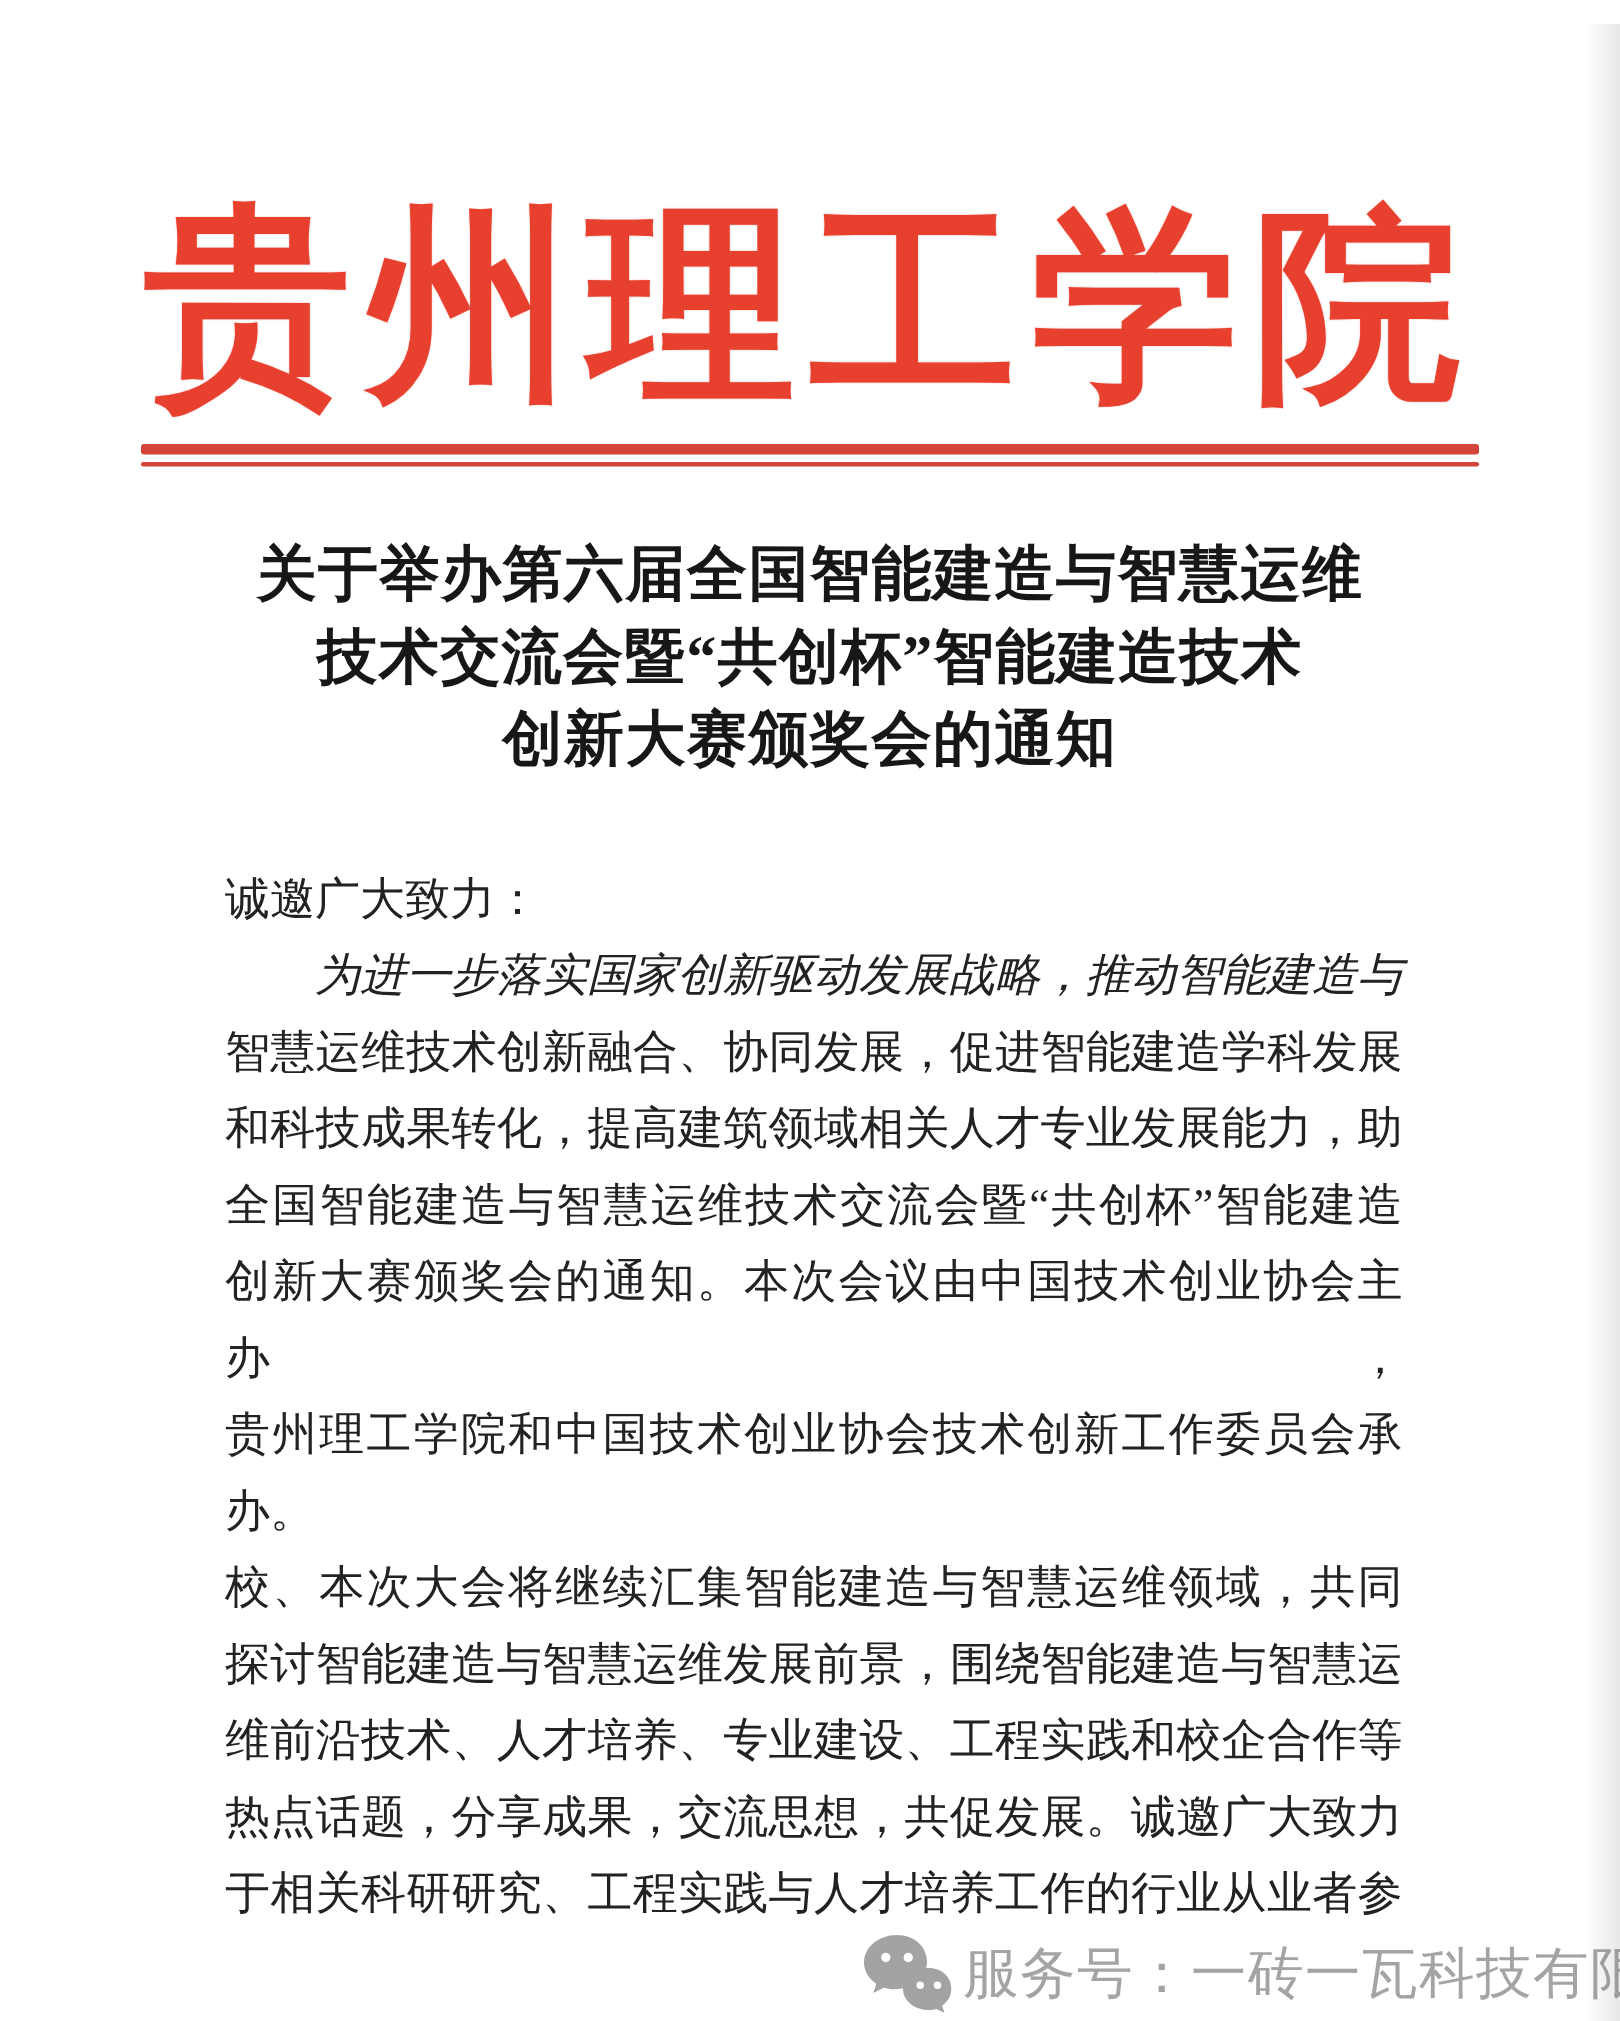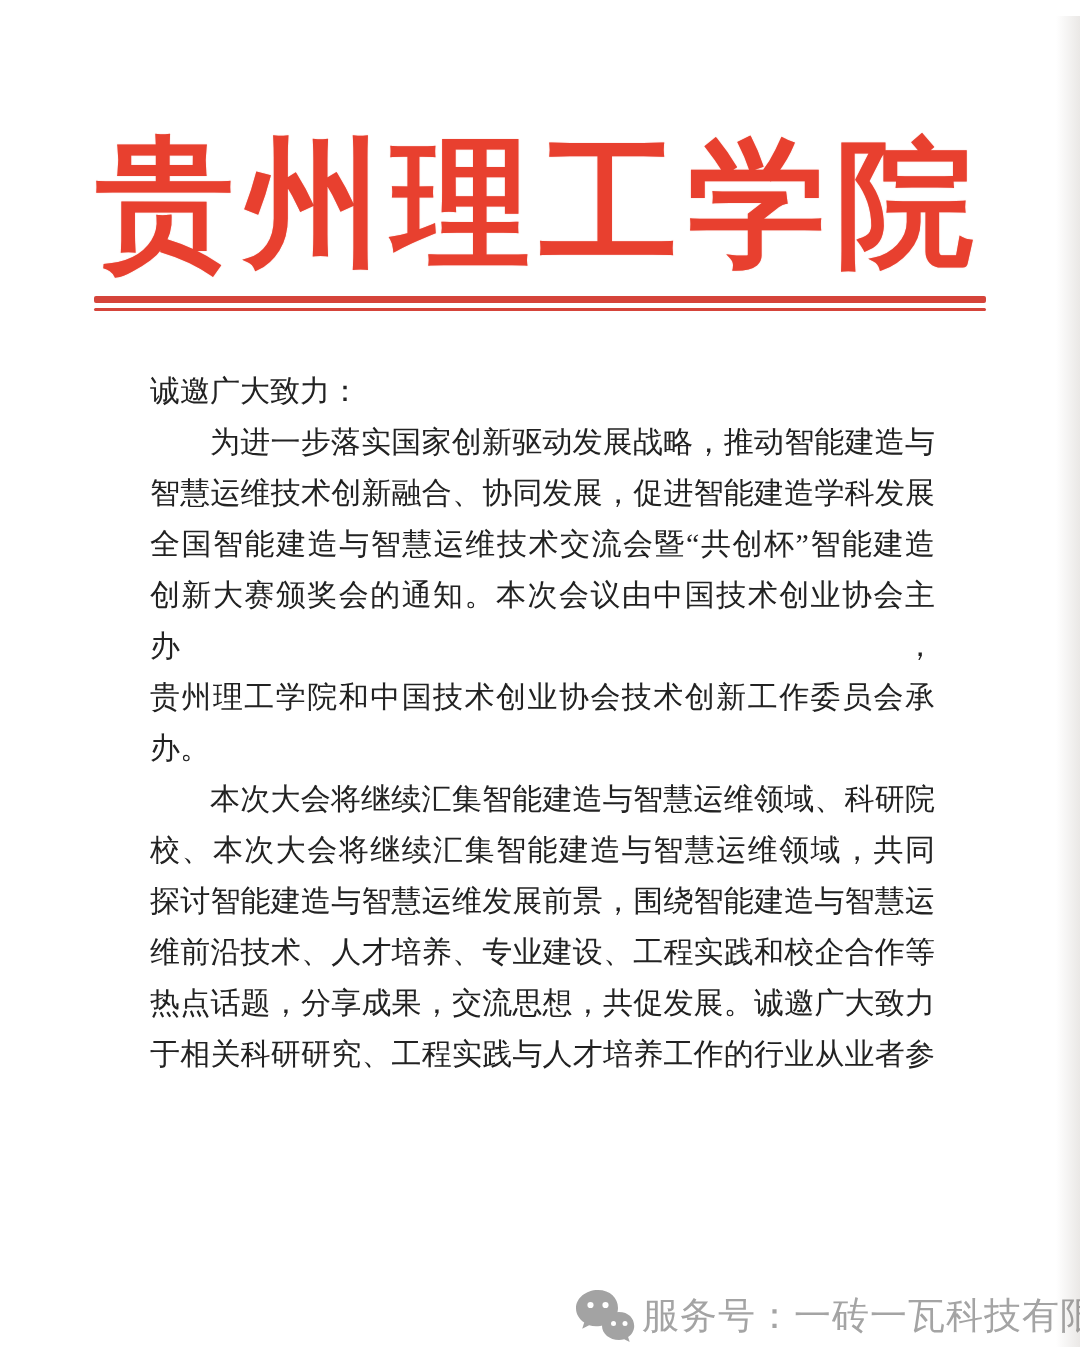--- a/index.html
+++ b/index.html
@@ -86,20 +86,21 @@
     text-align: justify;
     text-align-last: left;
     white-space: nowrap;
   }
   .body-line.fill {
     white-space: normal;
     text-align-last: justify;
   }
   .body-line.indent {
     text-indent: 2em;
+    font-style: italic;
   }
 
   
   .watermark {
     position: absolute;
     left: 574px;
     top: 1272px;
     display: flex;
     align-items: center;
     gap: 6px;
@@ -126,34 +127,39 @@
 <div class="page">
 
   <header class="letterhead">
     <h1 class="letterhead-title">贵州理工学院</h1>
     <div class="rules">
       <div class="rule-thick"></div>
       <div class="rule-thin"></div>
     </div>
   </header>
 
+  <section class="doc-title">
+      <div class="title-line">关于举办第六届全国智能建造与智慧运维</div>
+      <div class="title-line">技术交流会暨“共创杯”智能建造技术</div>
+      <div class="title-line">创新大赛颁奖会的通知</div>
+    </section>
 
   <section class="doc-body">
     <p class="salutation">诚邀广大致力：</p>
     <div>
         <div class="paragraph">
           <div class="body-line fill indent">为进一步落实国家创新驱动发展战略，推动智能建造与</div>
           <div class="body-line fill">智慧运维技术创新融合、协同发展，促进智能建造学科发展</div>
+          <div class="body-line fill">和科技成果转化，提高建筑领域相关人才专业发展能力，助</div>
           <div class="body-line fill">全国智能建造与智慧运维技术交流会暨“共创杯”智能建造</div>
           <div class="body-line fill">创新大赛颁奖会的通知。本次会议由中国技术创业协会主办，</div>
           <div class="body-line fill">贵州理工学院和中国技术创业协会技术创新工作委员会承</div>
           <div class="body-line">办。</div>
         </div>
         <div class="paragraph">
-          <div class="body-line fill indent">本次大会将继续汇集智能建造与智慧运维领域、科研院</div>
           <div class="body-line fill">校、本次大会将继续汇集智能建造与智慧运维领域，共同</div>
           <div class="body-line fill">探讨智能建造与智慧运维发展前景，围绕智能建造与智慧运</div>
           <div class="body-line fill">维前沿技术、人才培养、专业建设、工程实践和校企合作等</div>
           <div class="body-line fill">热点话题，分享成果，交流思想，共促发展。诚邀广大致力</div>
           <div class="body-line fill">于相关科研研究、工程实践与人才培养工作的行业从业者参</div>
         </div>
       </div>
   </section>
 
   <div class="watermark">

